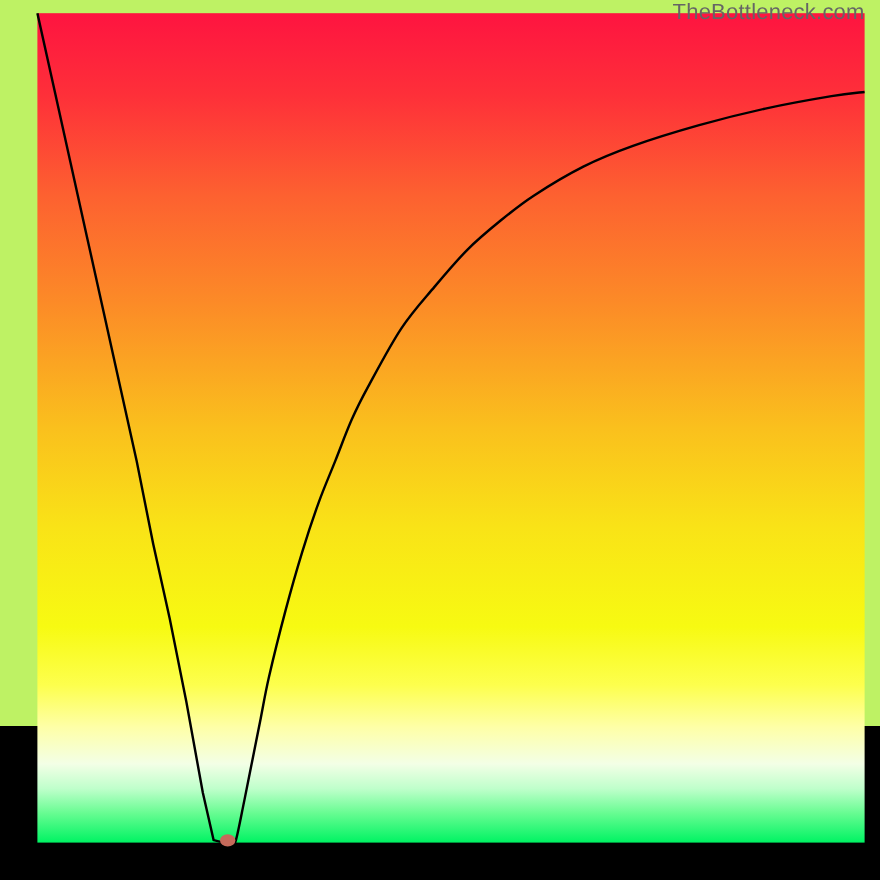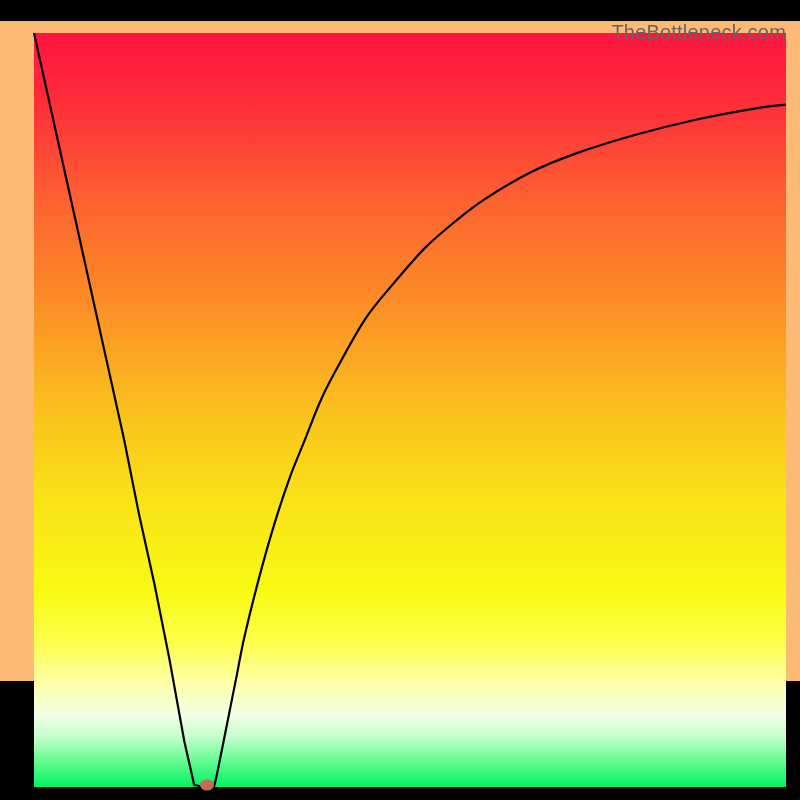--- a/index.html
+++ b/index.html
@@ -8,22 +8,21 @@
     width: 800px;
     height: 800px;
     overflow: hidden;
     background: #000;
     font-family: Arial, Helvetica, sans-serif;
   }
   .frame {
     position: relative;
     width: 800px;
     height: 660px;
-    background: #fdba74;
-    margin-top: 21px;
+    background: #bef264;
   }
   .plot {
     position: absolute;
     left: 34px;
     top: 12px;
     width: 752px;
     height: 754px;
     
   }
   .watermark {

